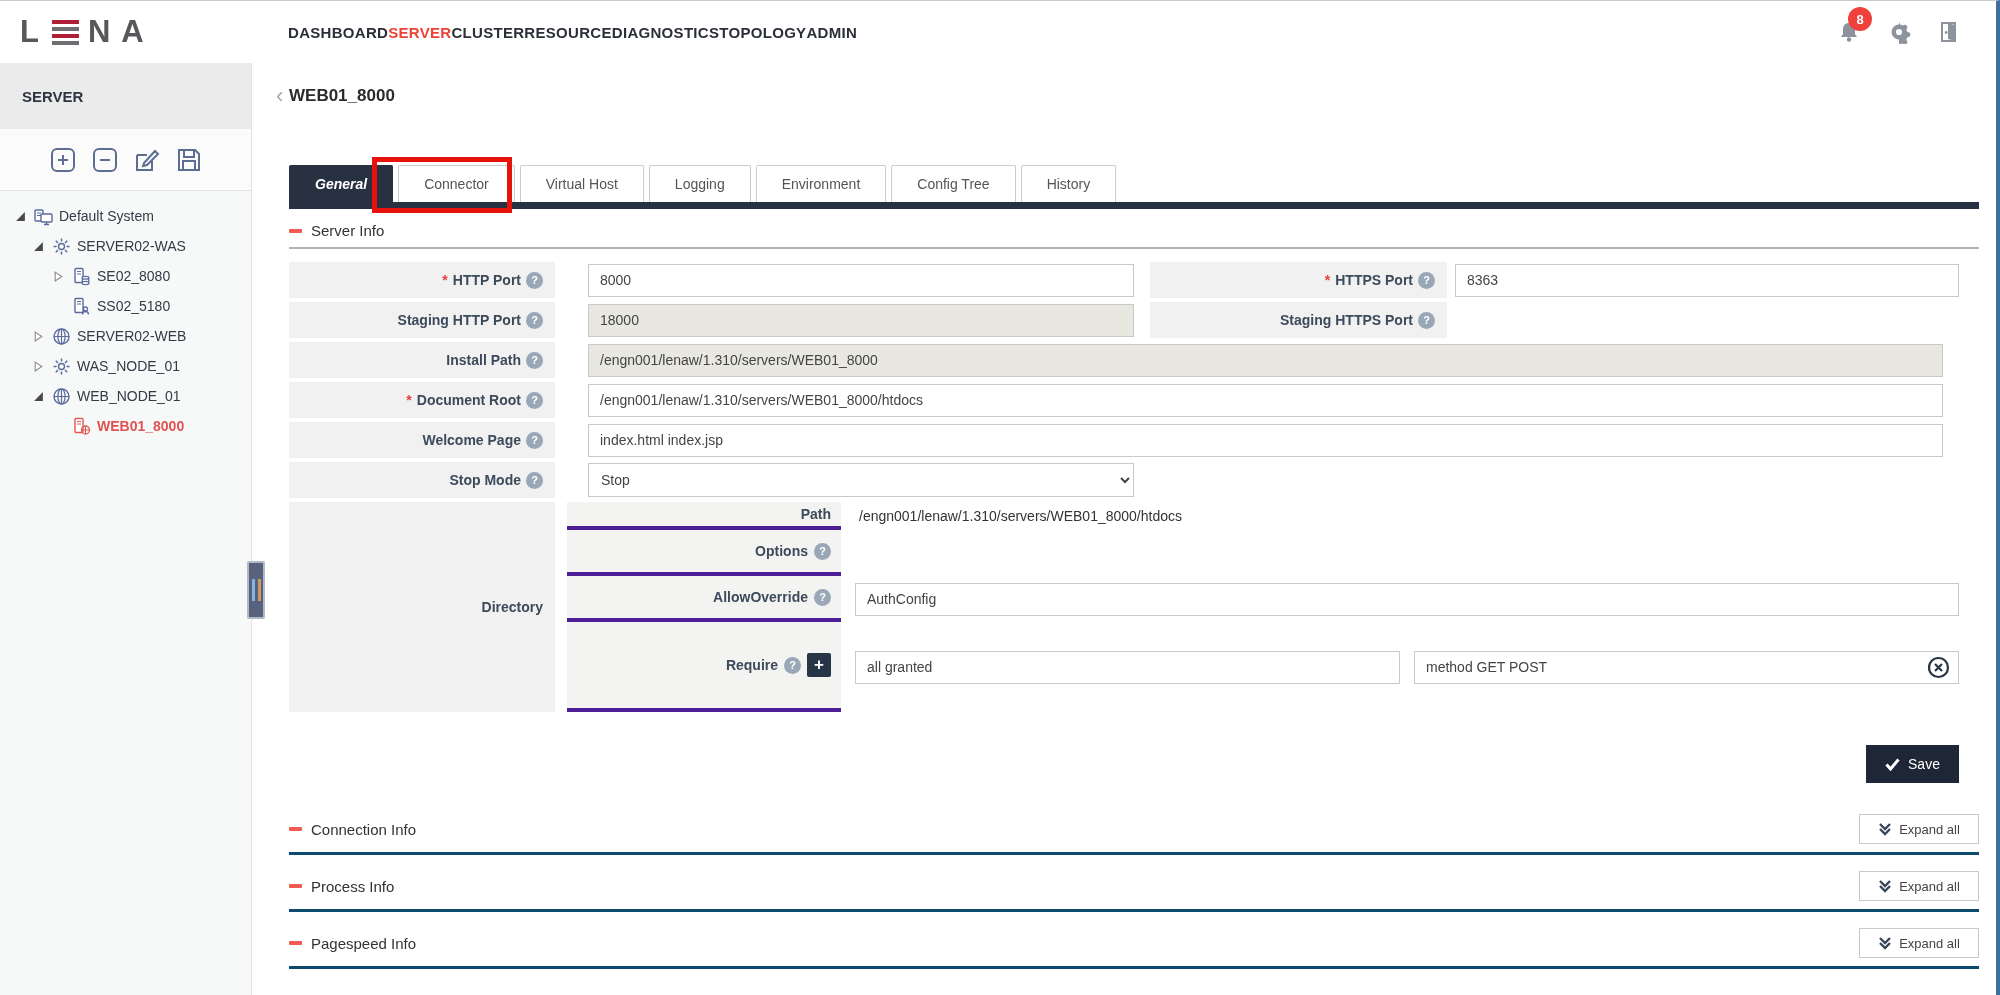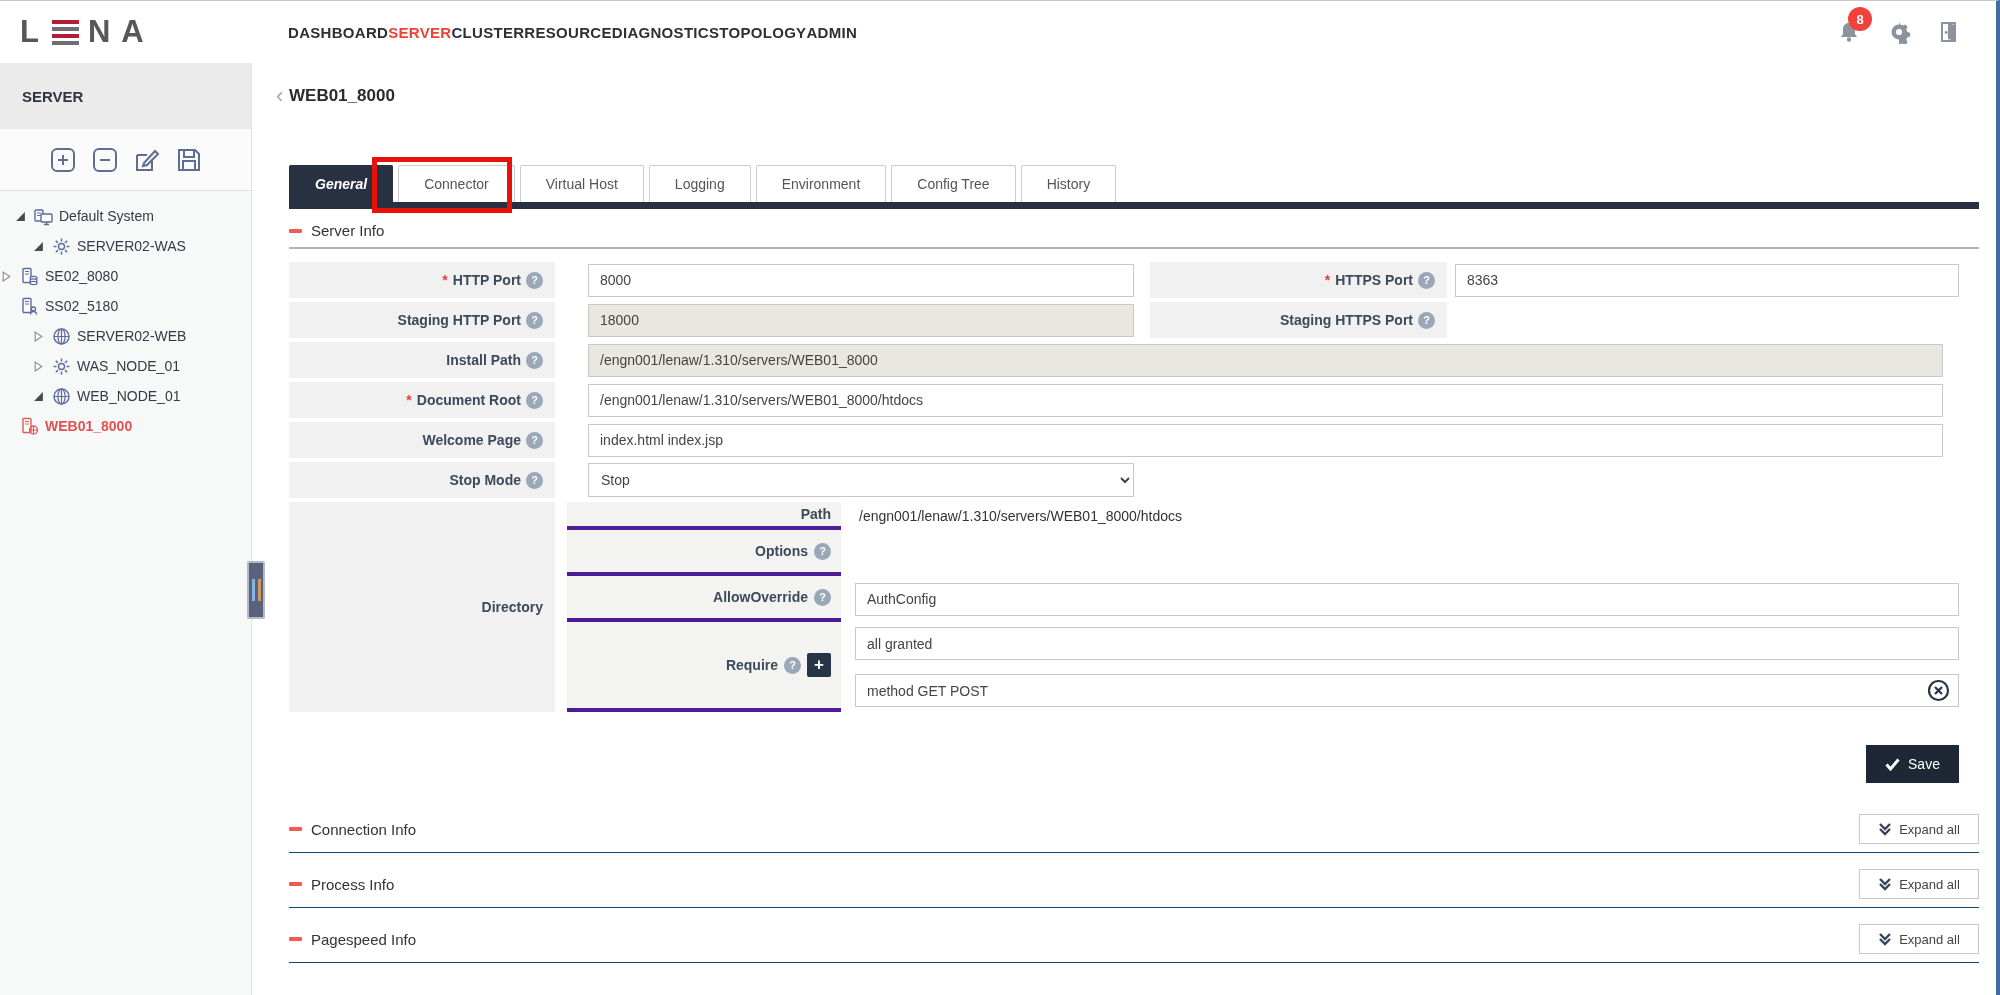--- a/index.html
+++ b/index.html
@@ -29,21 +29,21 @@
   
   .app { display:flex; height:932px; }
   .sidebar { width:252px; background:#f7f8f8; border-right:1px solid #e3e3e3; }
   .sb-head { height:66px; background:#ebebeb; display:flex; align-items:center; padding-left:22px;
              font-size:15px; font-weight:bold; color:#2f3642; }
   .sb-tools { height:62px; display:flex; align-items:center; justify-content:center; gap:15px;
               border-bottom:1px solid #e2e2e2; background:#fbfbfb; }
   .tool-btn { width:27px; height:27px; cursor:pointer; display:flex; align-items:center; justify-content:center; }
   .tree { padding-top:10px; }
   .tree-row { height:30px; display:flex; align-items:center; gap:6px; font-size:14px; color:#333b46; cursor:pointer; }
-  .tree-row.lv0 { padding-left:14px; } .tree-row.lv1 { padding-left:32px; } .tree-row.lv2 { }
+  .tree-row.lv0 { padding-left:14px; } .tree-row.lv1 { padding-left:32px; } .tree-row.lv2 { padding-left:52px; }
   .caret { width:13px; height:13px; display:flex; align-items:center; justify-content:center; flex:0 0 13px; }
   .t-ico { width:20px; height:20px; flex:0 0 20px; display:flex; align-items:center; justify-content:center; }
   .tree-row.selected { color:#e05252; font-weight:bold; }
   
   .splitter { position:absolute; left:247px; top:560px; width:18px; height:58px; background:#59627d;
               border:2px solid #b2b9c9; border-radius:2px; display:flex; align-items:center; justify-content:center; gap:3px;
               cursor:col-resize; z-index:10; }
   .splitter i { display:block; width:3px; height:22px; }
   .splitter i.b1 { background:#85b4e2; } .splitter i.b2 { background:#cf9a62; }
   
@@ -61,21 +61,21 @@
   .tab-underline { height:7px; background:#273142; width:100%; }
   .annotation-box { position:absolute; left:83px; top:-8px; width:140px; height:56px;
                     border:5px solid #e8120c; z-index:5; pointer-events:none; }
   
   .section-head { margin-top:13px; display:flex; align-items:flex-end; justify-content:space-between;
                   padding-bottom:8px; border-bottom:2px solid #b3b3b3; }
   .sh-left { display:flex; align-items:center; gap:9px; }
   .dash { width:13px; height:4px; background:#f05a52; border-radius:1px; }
   .sh-title { font-size:15px; color:#333; }
   .section-block { margin-top:16px; display:flex; align-items:center; justify-content:space-between;
-                   padding-bottom:8px; border-bottom:1px solid #0c4a6e; }
+                   padding-bottom:8px; border-bottom:3px solid #0c4a6e; }
   .section-block.first { margin-top:31px; }
   .expand-btn { width:120px; height:30px; background:#fff; border:1px solid #c9c9c9; display:flex;
                 align-items:center; justify-content:center; gap:7px; font-size:13px; color:#444; cursor:pointer; }
   
   .form { margin-top:13px; width:1670px; font-size:14px; }
   .frow { display:grid; grid-template-columns:266px 595px 297px 512px; margin-bottom:4px; }
   .frow.full { grid-template-columns:266px 1404px; }
   .flabel { background:#f1f1f1; height:36px; display:flex; align-items:center; justify-content:flex-end;
             padding-right:12px; gap:5px; font-weight:bold; color:#3c4a5c; }
   .fvalue { display:flex; align-items:center; padding-left:33px; padding-right:16px; }
@@ -94,21 +94,21 @@
                padding-right:12px; font-weight:bold; color:#3c4a5c; }
   .dir-rows { display:flex; flex-direction:column; }
   .dr { display:grid; grid-template-columns:12px 274px 14px 1104px; }
   .sub-label { background:#f3f3f1; border-bottom:4px solid #4c1d95; display:flex; align-items:center;
                justify-content:flex-end; padding-right:10px; gap:6px; font-weight:bold; color:#3c4a5c; }
   .sub-value { display:flex; align-items:center; }
   .dr.h28 { height:28px; } .dr.h46 { height:46px; } .dr.h90 { height:90px; }
   .path-text { color:#333; padding-left:4px; }
   .plus-btn { width:24px; height:24px; background:#273546; color:#fff; font-size:17px; font-weight:bold;
               display:inline-flex; align-items:center; justify-content:center; border-radius:2px; cursor:pointer; flex:0 0 24px; }
-  .req-stack { display:flex; flex-direction:column; gap:14px; width:100%; }
+  .req-stack { display:flex; gap:14px; width:100%; }
   .req-item { position:relative; width:100%; }
   .remove-btn { position:absolute; right:9px; top:5px; width:23px; height:23px; cursor:pointer; }
   
   .save-row { width:1670px; display:flex; justify-content:flex-end; margin-top:33px; }
   .save-btn { width:93px; height:38px; background:#1d2736; color:#fff; border:none; font-size:14px;
               display:flex; align-items:center; justify-content:center; gap:8px; cursor:pointer; font-family:inherit; }
 </style>
 </head>
 <body>
 

